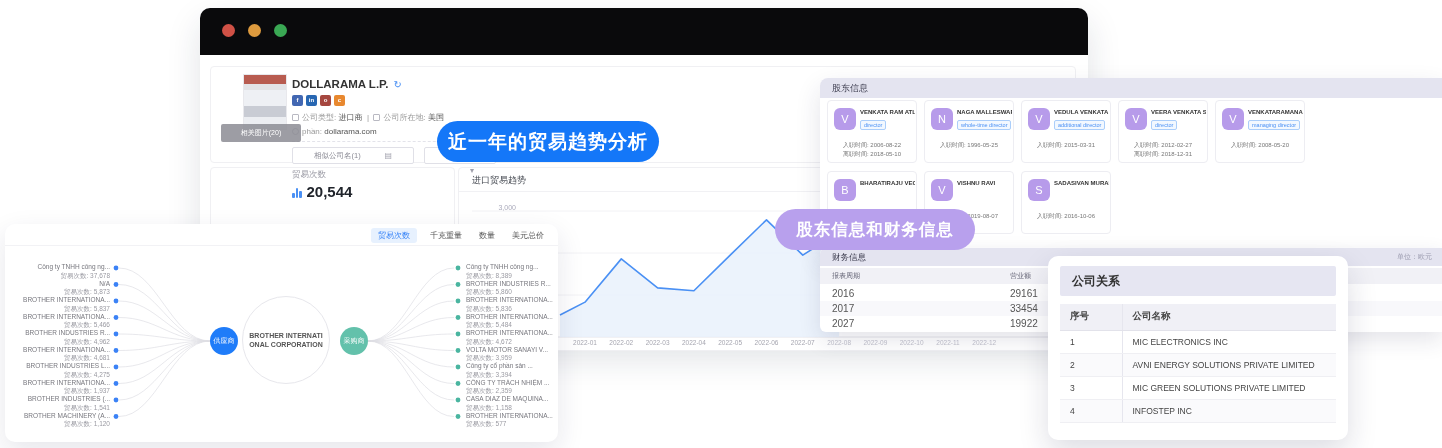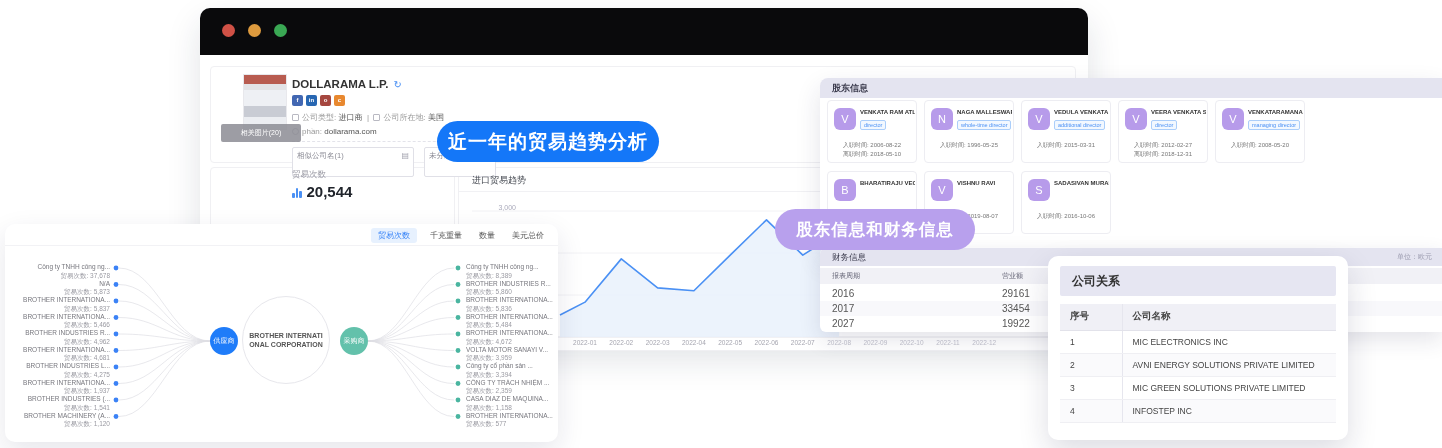--- a/index.html
+++ b/index.html
@@ -21,22 +21,22 @@
       border-radius:2px; color:#fff; font-size:7px; text-align:center; line-height:18px; z-index:3; }
   .company-name { position:absolute; left:292px; top:78px; font-size:11.5px; font-weight:bold; color:#333; z-index:2; }
   .refresh { color:#4a90f4; font-weight:normal; font-size:10px; margin-left:5px; }
   .social-row { position:absolute; left:292px; top:95px; display:flex; gap:3px; z-index:2; }
   .soc { width:11px; height:11px; border-radius:2px; color:#fff; font-size:6px; font-weight:bold; text-align:center; line-height:11px; }
   .meta-row { position:absolute; left:292px; top:112px; font-size:8px; color:#999; z-index:2; }
   .meta-row b, .site-row b { color:#555; font-weight:normal; }
   .mico { display:inline-block; width:7px; height:7px; border:1px solid #b9b9c2; border-radius:1px; margin-right:3px; vertical-align:middle; }
   .site-row { position:absolute; left:292px; top:127px; font-size:8px; color:#999; z-index:2; }
   .dashed-sep { position:absolute; left:292px; top:141px; width:360px; border-top:1px dashed #e3e3ea; z-index:2; }
-  .dd { position:absolute; top:147px; height:30px; border:1px solid #e0e0e7; border-radius:2px; background:#fff;
-        font-size:7.5px; color:#8a8a94; line-height:15px; padding:0 4px; z-index:2; }
+  .dd { position:absolute; top:147px; height:17px; border:1px solid #e0e0e7; border-radius:2px; background:#fff;
+        font-size:7.5px; color:#8a8a94; line-height:15px; padding:0 21px; z-index:2; }
   .dd .ddicon { float:right; color:#a0a0ac; font-size:8px; margin-left:6px; }
 
   .left-card { position:absolute; left:210px; top:167px; width:245px; height:178px; border:1px solid #f0f0f3; border-radius:4px; background:#fff; z-index:1; }
   .stat-label { position:absolute; left:292px; top:169px; font-size:8.5px; color:#9a9aa4; z-index:2; }
   .stat-row { position:absolute; left:292px; top:183px; display:flex; align-items:flex-end; gap:5px; z-index:2; }
   .bar-icon { display:flex; align-items:flex-end; gap:1px; height:11px; padding-bottom:2px; }
   .bar-icon i { display:block; width:2.5px; background:#4a90f4; border-radius:1px; }
   .stat-value { font-size:15px; font-weight:bold; color:#20242b; }
 
   .chart-card { position:absolute; left:458px; top:167px; width:618px; height:184px; border:1px solid #f0f0f3; border-radius:4px; background:#fff; z-index:1; }
@@ -44,21 +44,21 @@
   .chart-hr { position:absolute; left:459px; top:191px; width:616px; border-top:1px solid #f1f1f4; z-index:2; }
   .ytick { position:absolute; left:486px; top:204px; width:30px; text-align:right; font-size:7px; color:#aab; z-index:2; }
   .plot { position:absolute; left:458px; top:195px; z-index:1; }
   .xticks span { position:absolute; top:339px; width:40px; text-align:center; font-size:6.5px; color:#a6a6b0; z-index:1; }
   .xticks span.dim { color:#c2c2cc; }
 
   
   .sh-panel { position:absolute; left:820px; top:78px; width:622px; height:177px; background:#fff; z-index:2;
               border-radius:8px 0 0 8px; box-shadow:0 10px 26px rgba(30,30,70,.12); }
   .sh-header { position:absolute; left:0; top:0; width:100%; height:20px; background:#e4e4f0; border-radius:8px 0 0 0;
-               font-size:9px; font-weight:bold; color:#3c3c4e; line-height:20px; padding-left:12px; }
+               font-size:9px; font-weight:normal; color:#3c3c4e; line-height:20px; padding-left:12px; }
   .sh-card { position:absolute; width:90px; height:63px; border:1px solid #ededf2; border-radius:4px; background:#fff; }
   .sh-avatar { position:absolute; left:6px; top:7px; width:22px; height:22px; border-radius:6px; background:#b79bea;
                color:#fff; font-size:11px; text-align:center; line-height:22px; }
   .sh-name { position:absolute; left:32px; top:8px; width:55px; font-size:6px; font-weight:bold; color:#333;
              white-space:nowrap; overflow:hidden; }
   .sh-role { position:absolute; left:32px; top:19px; font-size:5.5px; color:#4a90f4; border:1px solid #abcefa;
              background:#f2f8ff; border-radius:2px; padding:1px 3px; white-space:nowrap; }
   .sh-dates { position:absolute; left:0; top:40px; width:100%; text-align:center; font-size:6px; color:#777; line-height:9px; }
 
   
@@ -66,21 +66,21 @@
                border-radius:6px 0 0 6px; box-shadow:0 8px 22px rgba(30,30,70,.12); }
   .fin-header { position:absolute; left:0; top:0; width:100%; height:18px; background:#e4e4f0; border-radius:6px 0 0 0; }
   .fin-title { position:absolute; left:12px; top:0; font-size:8.5px; font-weight:normal; color:#3c3c4e; line-height:18px; }
   .fin-unit { position:absolute; right:10px; top:0; font-size:7px; color:#9a9aae; line-height:18px; }
   .fin-thead { position:absolute; left:0; top:20px; width:100%; height:16px; background:#f1f1f6; }
   .fin-thead span, .fin-row span { position:absolute; font-size:7px; line-height:16px; }
   .fin-thead span { color:#667; }
   .fin-row { position:absolute; left:0; width:100%; height:15px; }
   .fin-row span { color:#555; font-size:10px; line-height:15px; }
   .fin-row.alt { background:#f8f8fb; }
-  .c1 { left:12px; } .c2 { left:182px; }
+  .c1 { left:12px; } .c2 { left:190px; }
 
   
   .sc-panel { position:absolute; left:5px; top:224px; width:553px; height:218px; background:#fff; z-index:4;
               border-radius:10px; box-shadow:0 10px 28px rgba(30,30,70,.11); }
   .sc-tabs { position:absolute; top:4px; right:10px; display:flex; gap:9px; font-size:8px; color:#555; z-index:2; }
   .sc-tab { padding:2px 4px; border-radius:3px; cursor:default; }
   .sc-tab.active { background:#e7f1fe; color:#2e7ef7; padding:2px 7px; }
   .sc-divider { position:absolute; left:0; top:21px; width:100%; border-top:1px solid #f2f2f5; }
   .sc-fans { position:absolute; left:0; top:0; width:553px; height:218px; }
   .sc-item { position:absolute; line-height:8.5px; }

